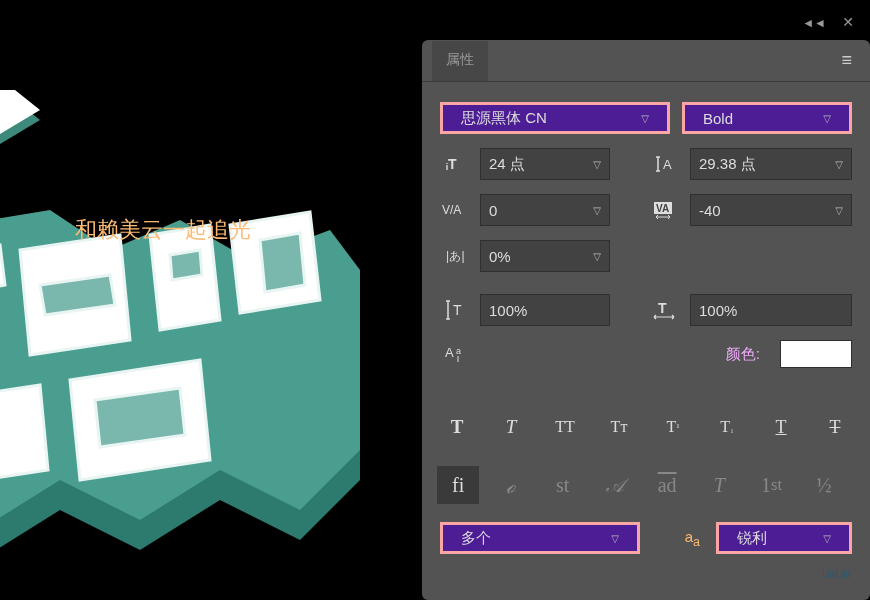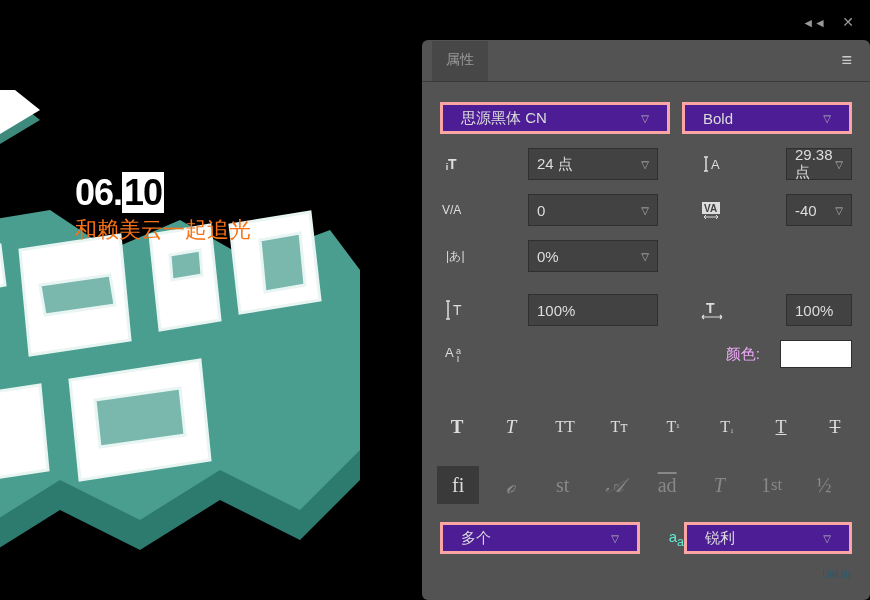--- a/index.html
+++ b/index.html
@@ -31,21 +31,21 @@
     }
     .canvas-text-highlight {
       background: #fff;
       color: #000;
       padding: 0 2px;
     }
     .canvas-text-sub {
       position: absolute;
       left: 75px;
       top: 215px;
-      color: #f97316;
+      color: #fdba74;
       font-size: 22px;
       font-weight: 500;
       text-align: center;
     }
     .canvas-3d-text {
       position: absolute;
       left: -50px;
       top: 90px;
       width: 450px;
       height: 510px;
@@ -142,21 +142,20 @@
       display: flex;
       align-items: center;
       background: #424242;
       border: 1px solid #2f2f2f;
       height: 32px;
       padding: 0 8px;
       color: #ddd;
       font-size: 15px;
       flex: 1;
       min-width: 0;
-      margin-left: 48px;
     }
     .input-arrow {
       margin-left: auto;
       font-size: 10px;
       color: #bbb;
     }
     .icon-label {
       width: 28px;
       height: 28px;
       display: flex;
@@ -210,21 +209,21 @@
       font-family: Georgia, serif;
       font-size: 20px;
     }
     .ot-btn.active {
       color: #ddd;
       background: #3a3a3a;
     }
     .bottom-row {
       display: flex;
       align-items: center;
-      gap: 0;
+      gap: 16px;
       padding: 0 18px;
     }
     .watermark {
       position: absolute;
       right: 20px;
       bottom: 20px;
       color: #0a5a7a;
       font-size: 10px;
       opacity: 0.5;
     }
@@ -248,23 +247,20 @@
         <path d="M 20 200 L 120 185 L 128 270 L 28 285 Z"></path>
         <path d="M 150 180 L 280 160 L 290 260 L 160 280 Z"></path>
         <path d="M 175 200 L 260 188 L 265 235 L 180 247 Z" fill="#7ab8ae"></path>
       </g>
     </g>
     <g transform="translate(-10,-40)">
       <path d="M 0 60 L 50 30 L 100 70 L 50 100 Z" fill="#3d8a7c"></path>
       <path d="M 0 50 L 50 20 L 100 60 L 50 90 Z" fill="#fff"></path>
     </g>
   </svg>
-  <div class="canvas-text-small">
-    <span>06.</span><span class="canvas-text-highlight">10</span>
-  </div>
   <div class="canvas-text-sub">和赖美云一起追光</div>
 </div>
 
 <div class="panel">
   <span class="collapse-icon">◄◄</span>
   <span class="close-icon">✕</span>
 
   <div class="panel-inner">
     <div class="panel-header">
       <div class="tab inactive">属性</div>
@@ -407,21 +403,21 @@
       <div class="ot-btn">1<sup>st</sup></div>
       <div class="ot-btn">½</div>
     </div>
 
     <div class="bottom-row">
       <div class="dropdown" style="width:200px">
         <span>多个</span>
         <span class="dropdown-arrow">▽</span>
       </div>
       <div class="icon-label" style="margin-left:16px">
-        <span style="color:#5eead4;font-size:15px">a<sub>a</sub></span>
+        <span style="color:#fdba74;font-size:15px">a<sub>a</sub></span>
       </div>
       <div class="dropdown dropdown-wide">
         <span>锐利</span>
         <span class="dropdown-arrow">▽</span>
       </div>
     </div>
   </div>
 </div>
 
 <div class="watermark">UiiiUiii</div>

